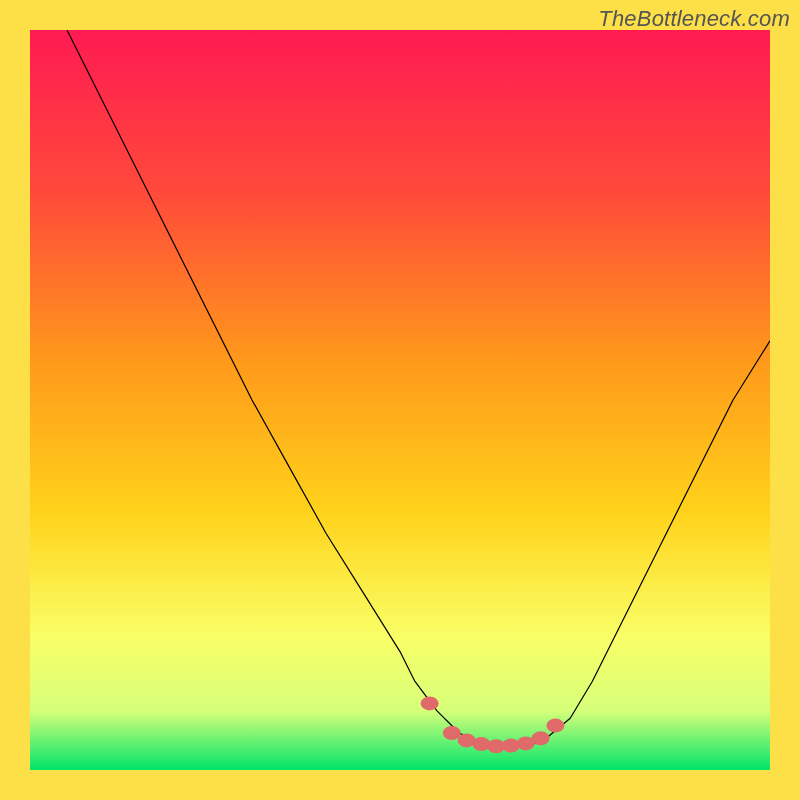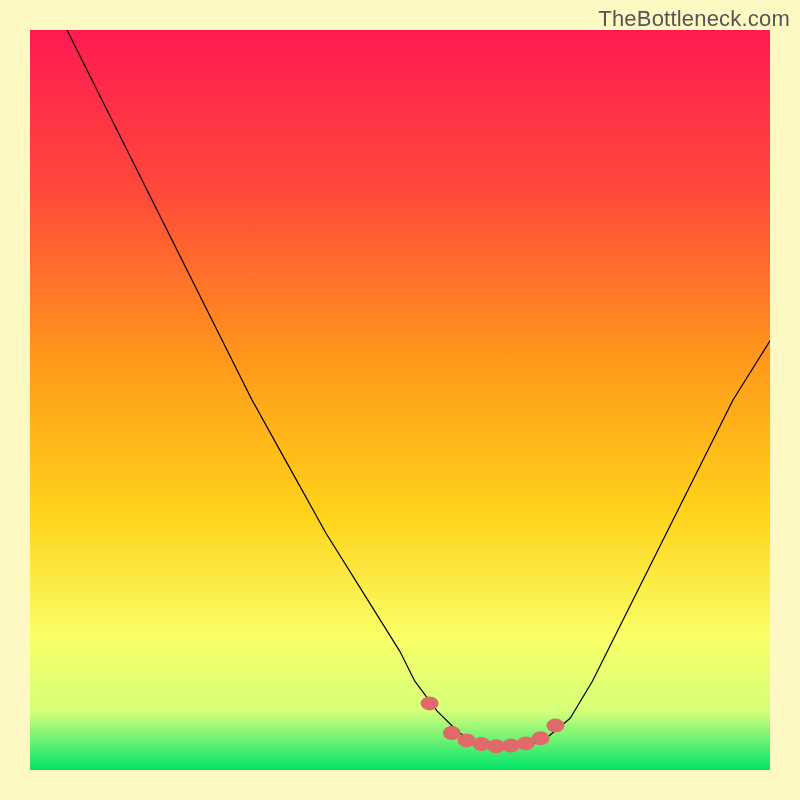--- a/index.html
+++ b/index.html
@@ -8,21 +8,22 @@
     width: 800px;
     height: 800px;
     overflow: hidden;
     background: #000;
     font-family: Arial, Helvetica, sans-serif;
   }
   .stage {
     position: relative;
     width: 800px;
     height: 800px;
-    background: #fef9c3;
+    background: #fde047;
+    font-style: italic;
   }
   .watermark {
     position: absolute;
     top: 6px;
     right: 10px;
     color: #555;
     font-size: 22px;
     font-weight: 500;
     letter-spacing: 0.2px;
     user-select: none;

